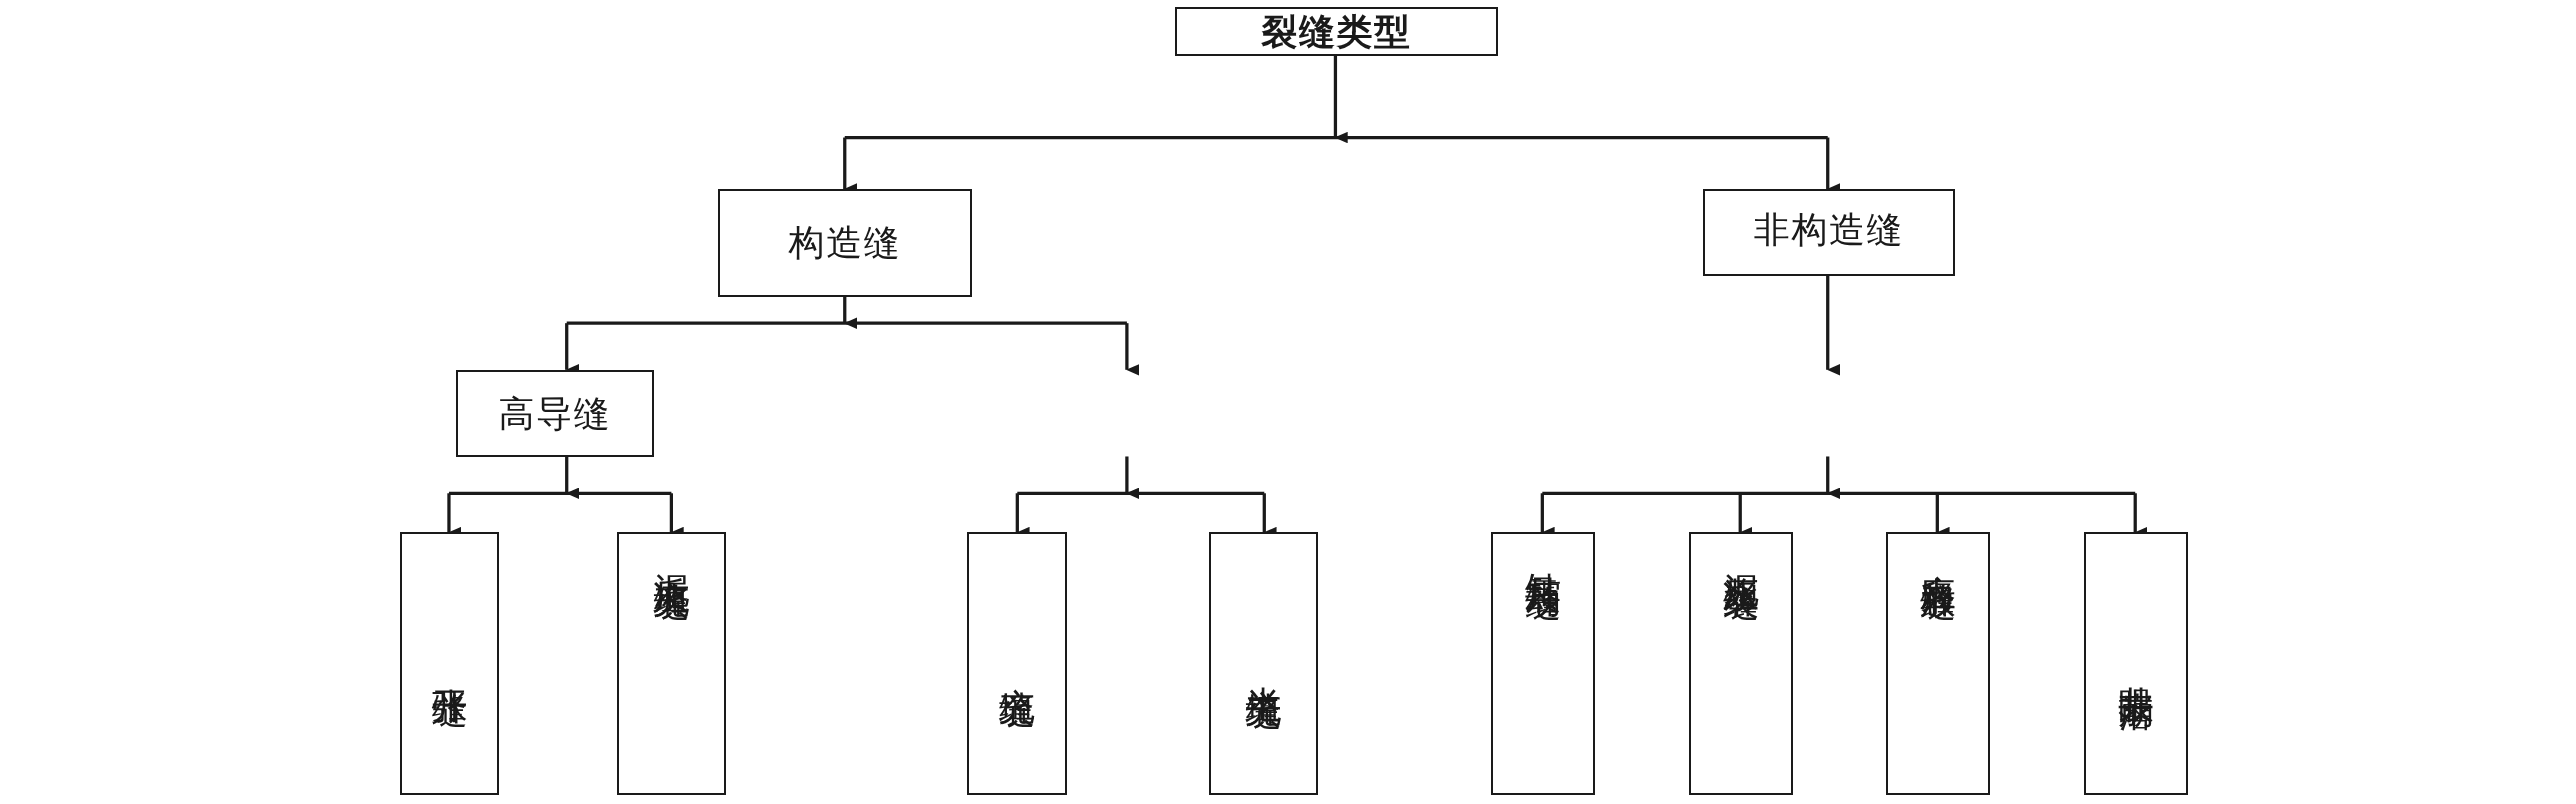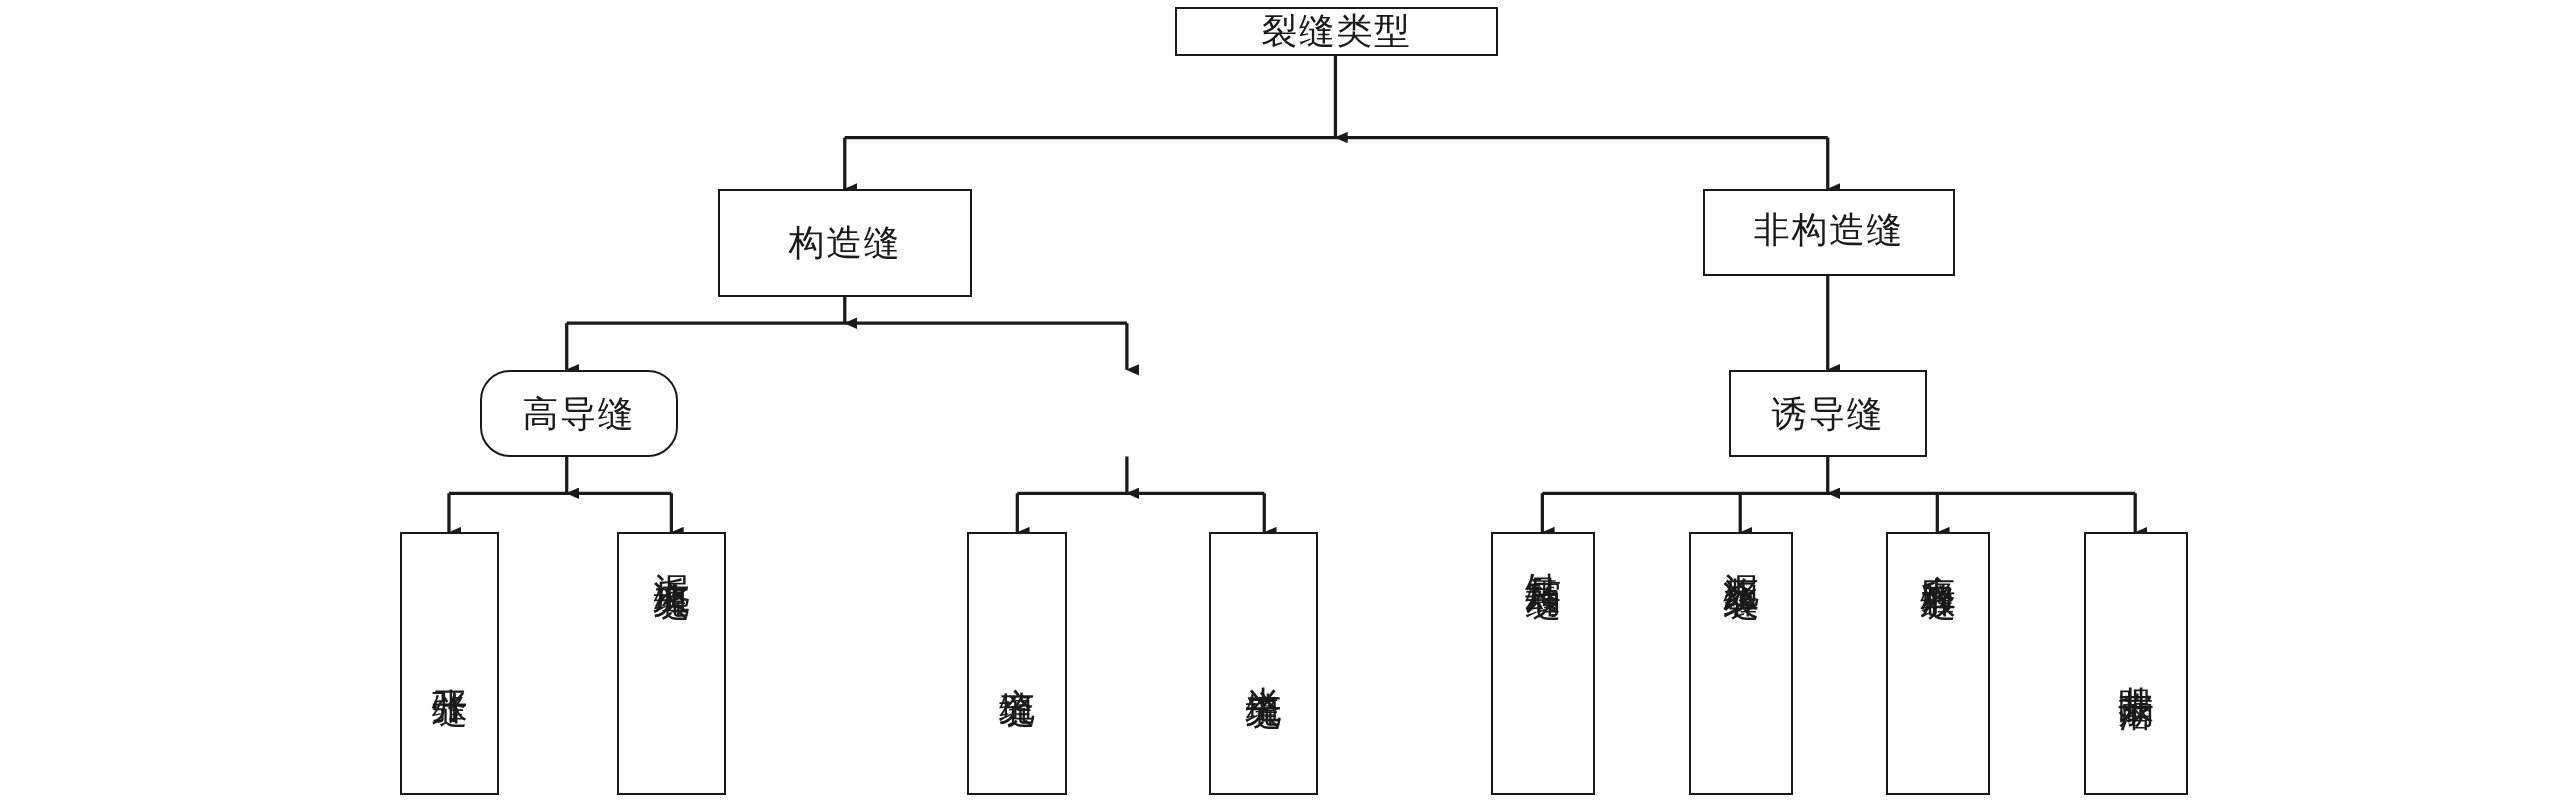--- a/index.html
+++ b/index.html
@@ -110,40 +110,37 @@
     <g stroke="#1a1a1a" stroke-width="4" fill="none">
       <line x1="2235" y1="558" x2="2235" y2="603" marker-end="url(#arrowDown)"></line>
       <line x1="1886" y1="603" x2="2611" y2="603"></line>
       <line x1="1886" y1="603" x2="1886" y2="651" marker-end="url(#arrowDown)"></line>
       <line x1="2128" y1="603" x2="2128" y2="651" marker-end="url(#arrowDown)"></line>
       <line x1="2369" y1="603" x2="2369" y2="651" marker-end="url(#arrowDown)"></line>
       <line x1="2611" y1="603" x2="2611" y2="651" marker-end="url(#arrowDown)"></line>
     </g>
   </svg>
 
-  <div class="node-box node-h" style="left:1175px; top:6.5px; width:323px; height:49px;">
+  <div class="node-box node-h" style="left:1175px; top:6.5px; width:323px; height:49px;font-weight:bold;">
     <span>裂缝类型</span>
   </div>
 
   <div class="node-box node-h" style="left:718px; top:189px; width:254px; height:108px;">
     <span>构造缝</span>
   </div>
 
   <div class="node-box node-h" style="left:1703px; top:189px; width:252px; height:87px;font-family:Liberation Mono, monospace;">
     <span>非构造缝</span>
   </div>
 
-  <div class="node-box node-h" style="left:480px; top:370px; width:198px; height:87px;border-radius:30px;">
+  <div class="node-box node-h" style="left:456px; top:370px; width:198px; height:87px;">
     <span>高导缝</span>
   </div>
 
 
-  <div class="node-box node-h" style="left:1729px; top:370px; width:198px; height:87px;">
-    <span>诱导缝</span>
-  </div>
 
   <div class="node-box node-v center-v" style="left:400px; top:532px; width:99px; height:263px;">
     <span class="vtext">张开缝</span>
   </div>
 
   <div class="node-box node-v" style="left:617px; top:532px; width:109px; height:263px;">
     <span class="vtext">泥质充填缝</span>
   </div>
 
   <div class="node-box node-v center-v" style="left:967px; top:532px; width:100px; height:263px;">

